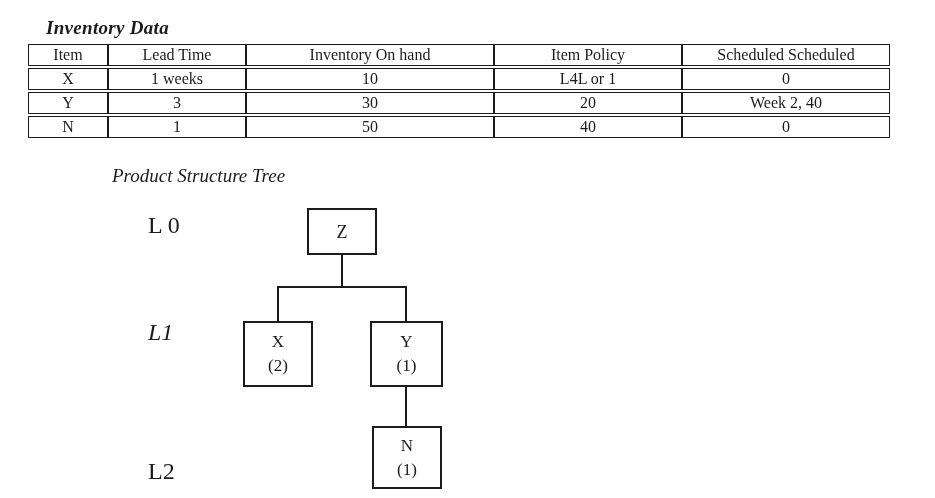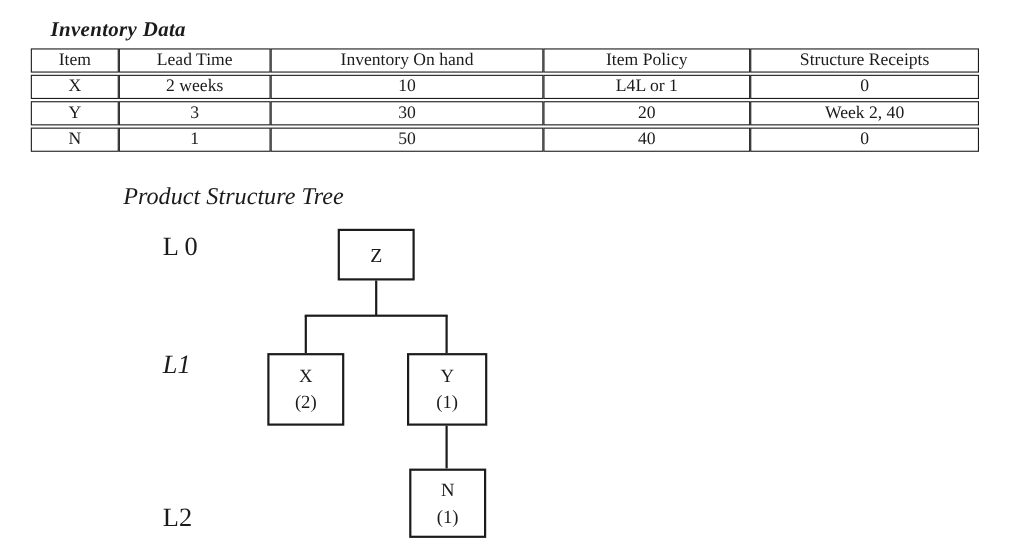--- a/index.html
+++ b/index.html
@@ -44,21 +44,21 @@
     line-height: 20px;
     padding: 0;
     white-space: nowrap;
     overflow: hidden;
     margin-top: 16px;
   }
   .tree-title {
     position: absolute;
     left: 112px;
     top: 165px;
-    font-size: 22px;
+    font-size: 19px;
     font-style: italic;
     white-space: nowrap;
   }
   .lvl {
     position: absolute;
     left: 148px;
     font-size: 24px;
     white-space: nowrap;
   }
   .lvl0 { top: 212px; }
@@ -105,27 +105,27 @@
       <col style="width:248px">
       <col style="width:188px">
       <col style="width:208px">
     </colgroup>
     <thead>
       <tr>
         <th>Item</th>
         <th>Lead Time</th>
         <th>Inventory On hand</th>
         <th>Item Policy</th>
-        <th>Structure Receipts</th>
+        <th>Scheduled Scheduled</th>
       </tr>
     </thead>
     <tbody>
       <tr>
         <td>X</td>
-        <td>2 weeks</td>
+        <td>1 weeks</td>
         <td>10</td>
         <td>L4L or 1</td>
         <td>0</td>
       </tr>
       <tr>
         <td>Y</td>
         <td>3</td>
         <td>30</td>
         <td>20</td>
         <td>Week 2, 40</td>

